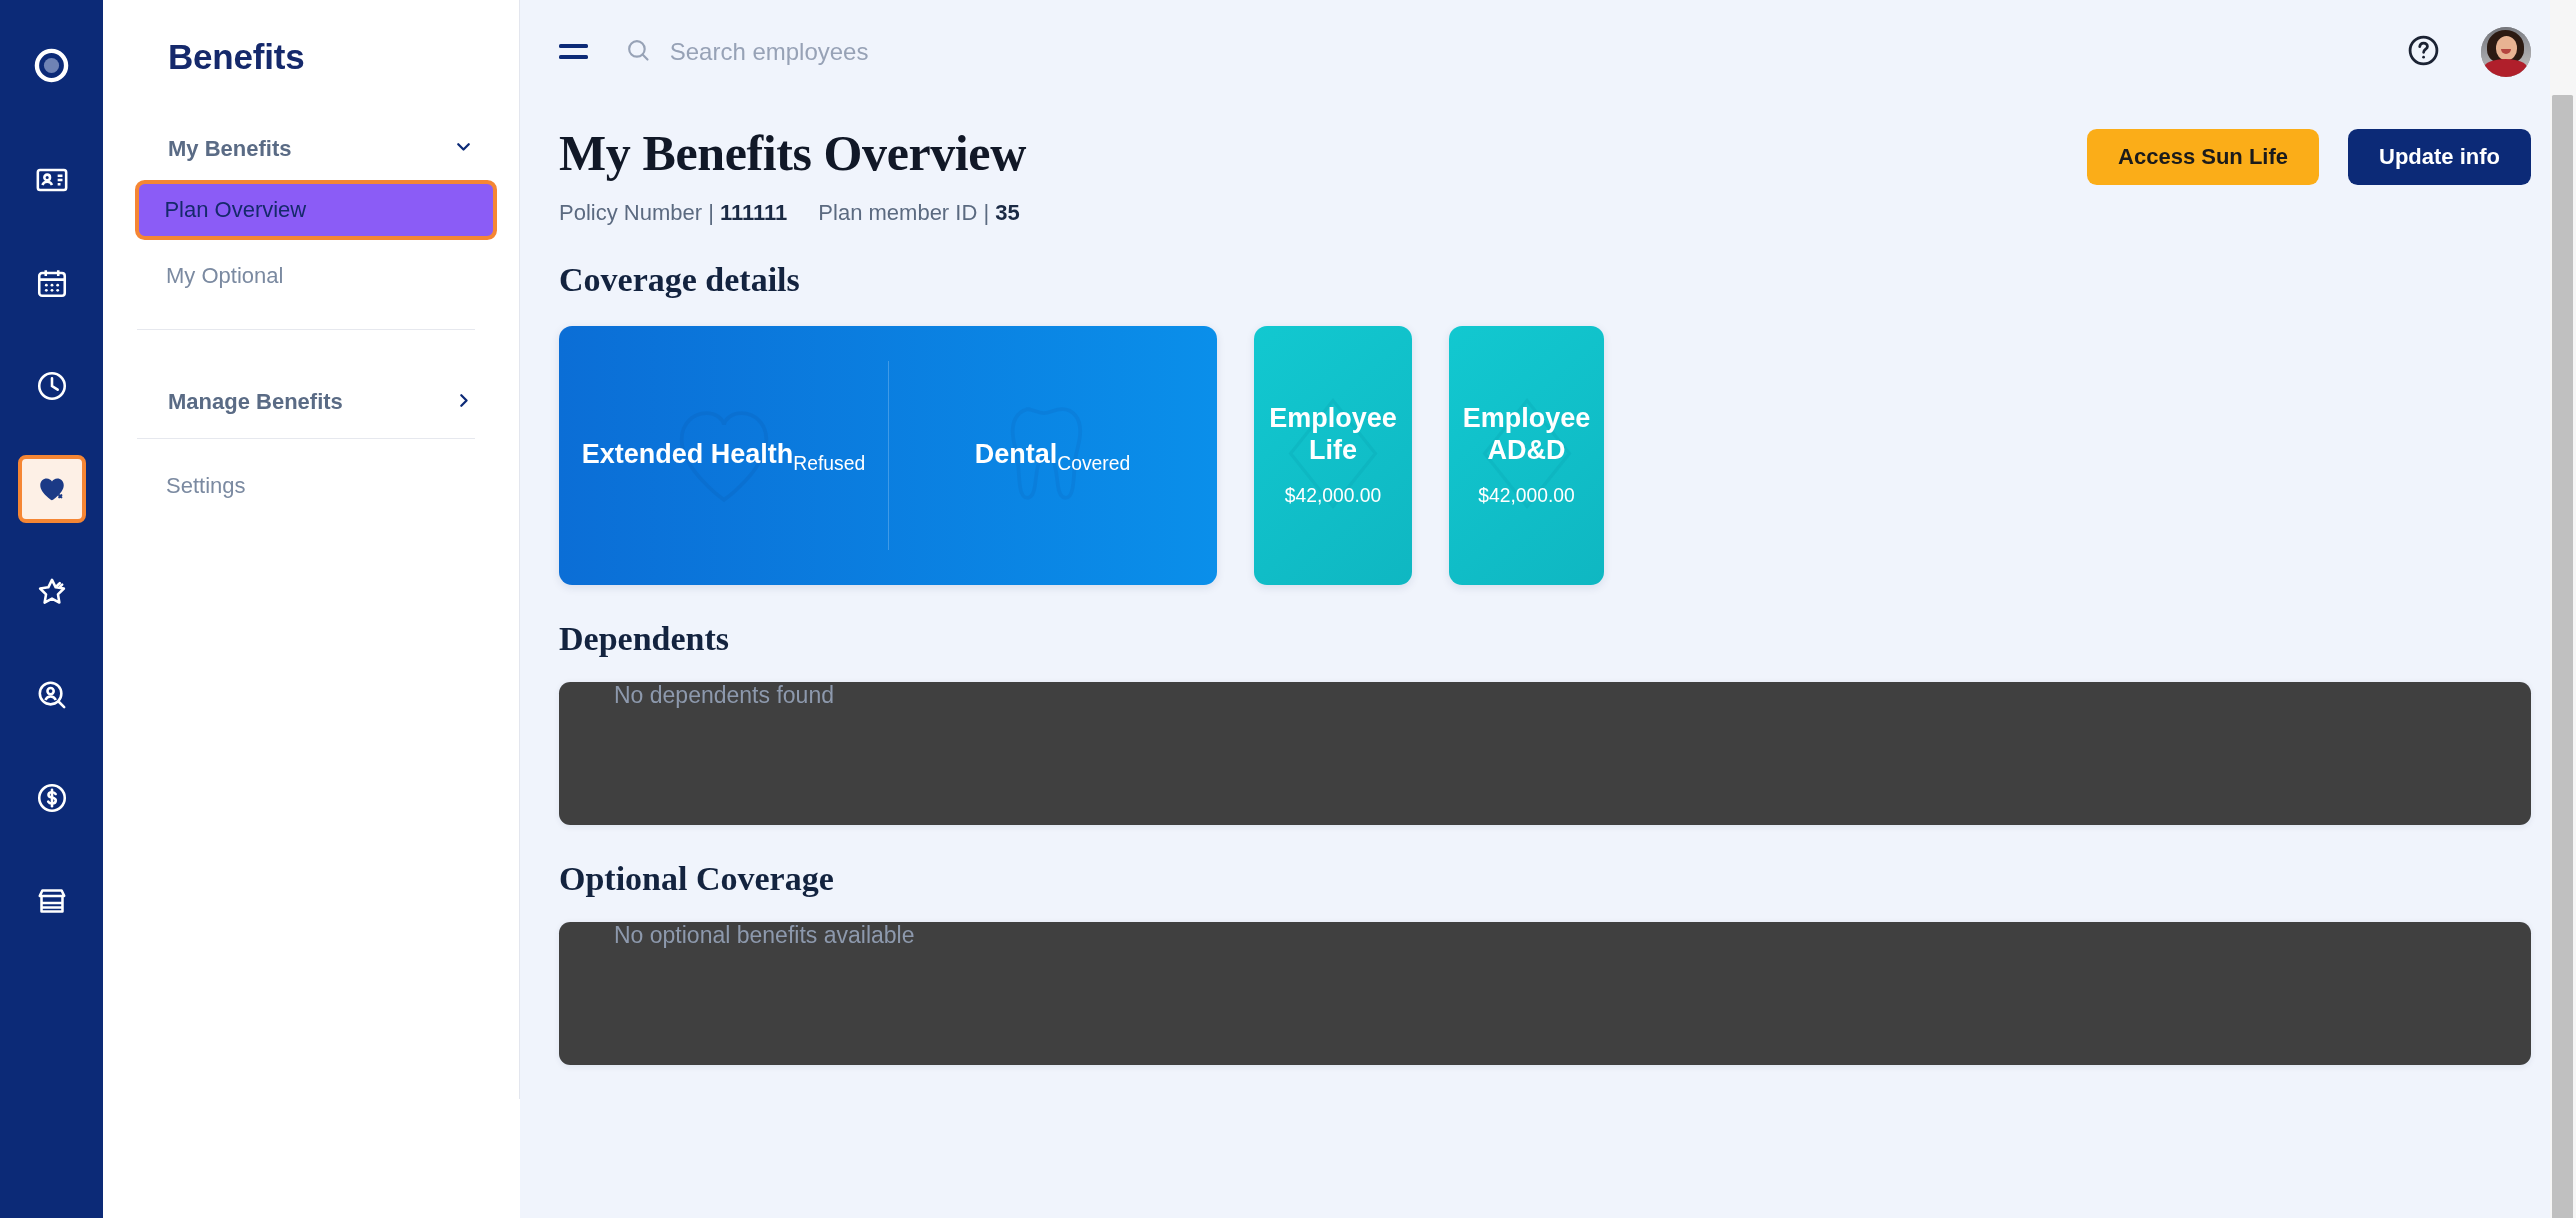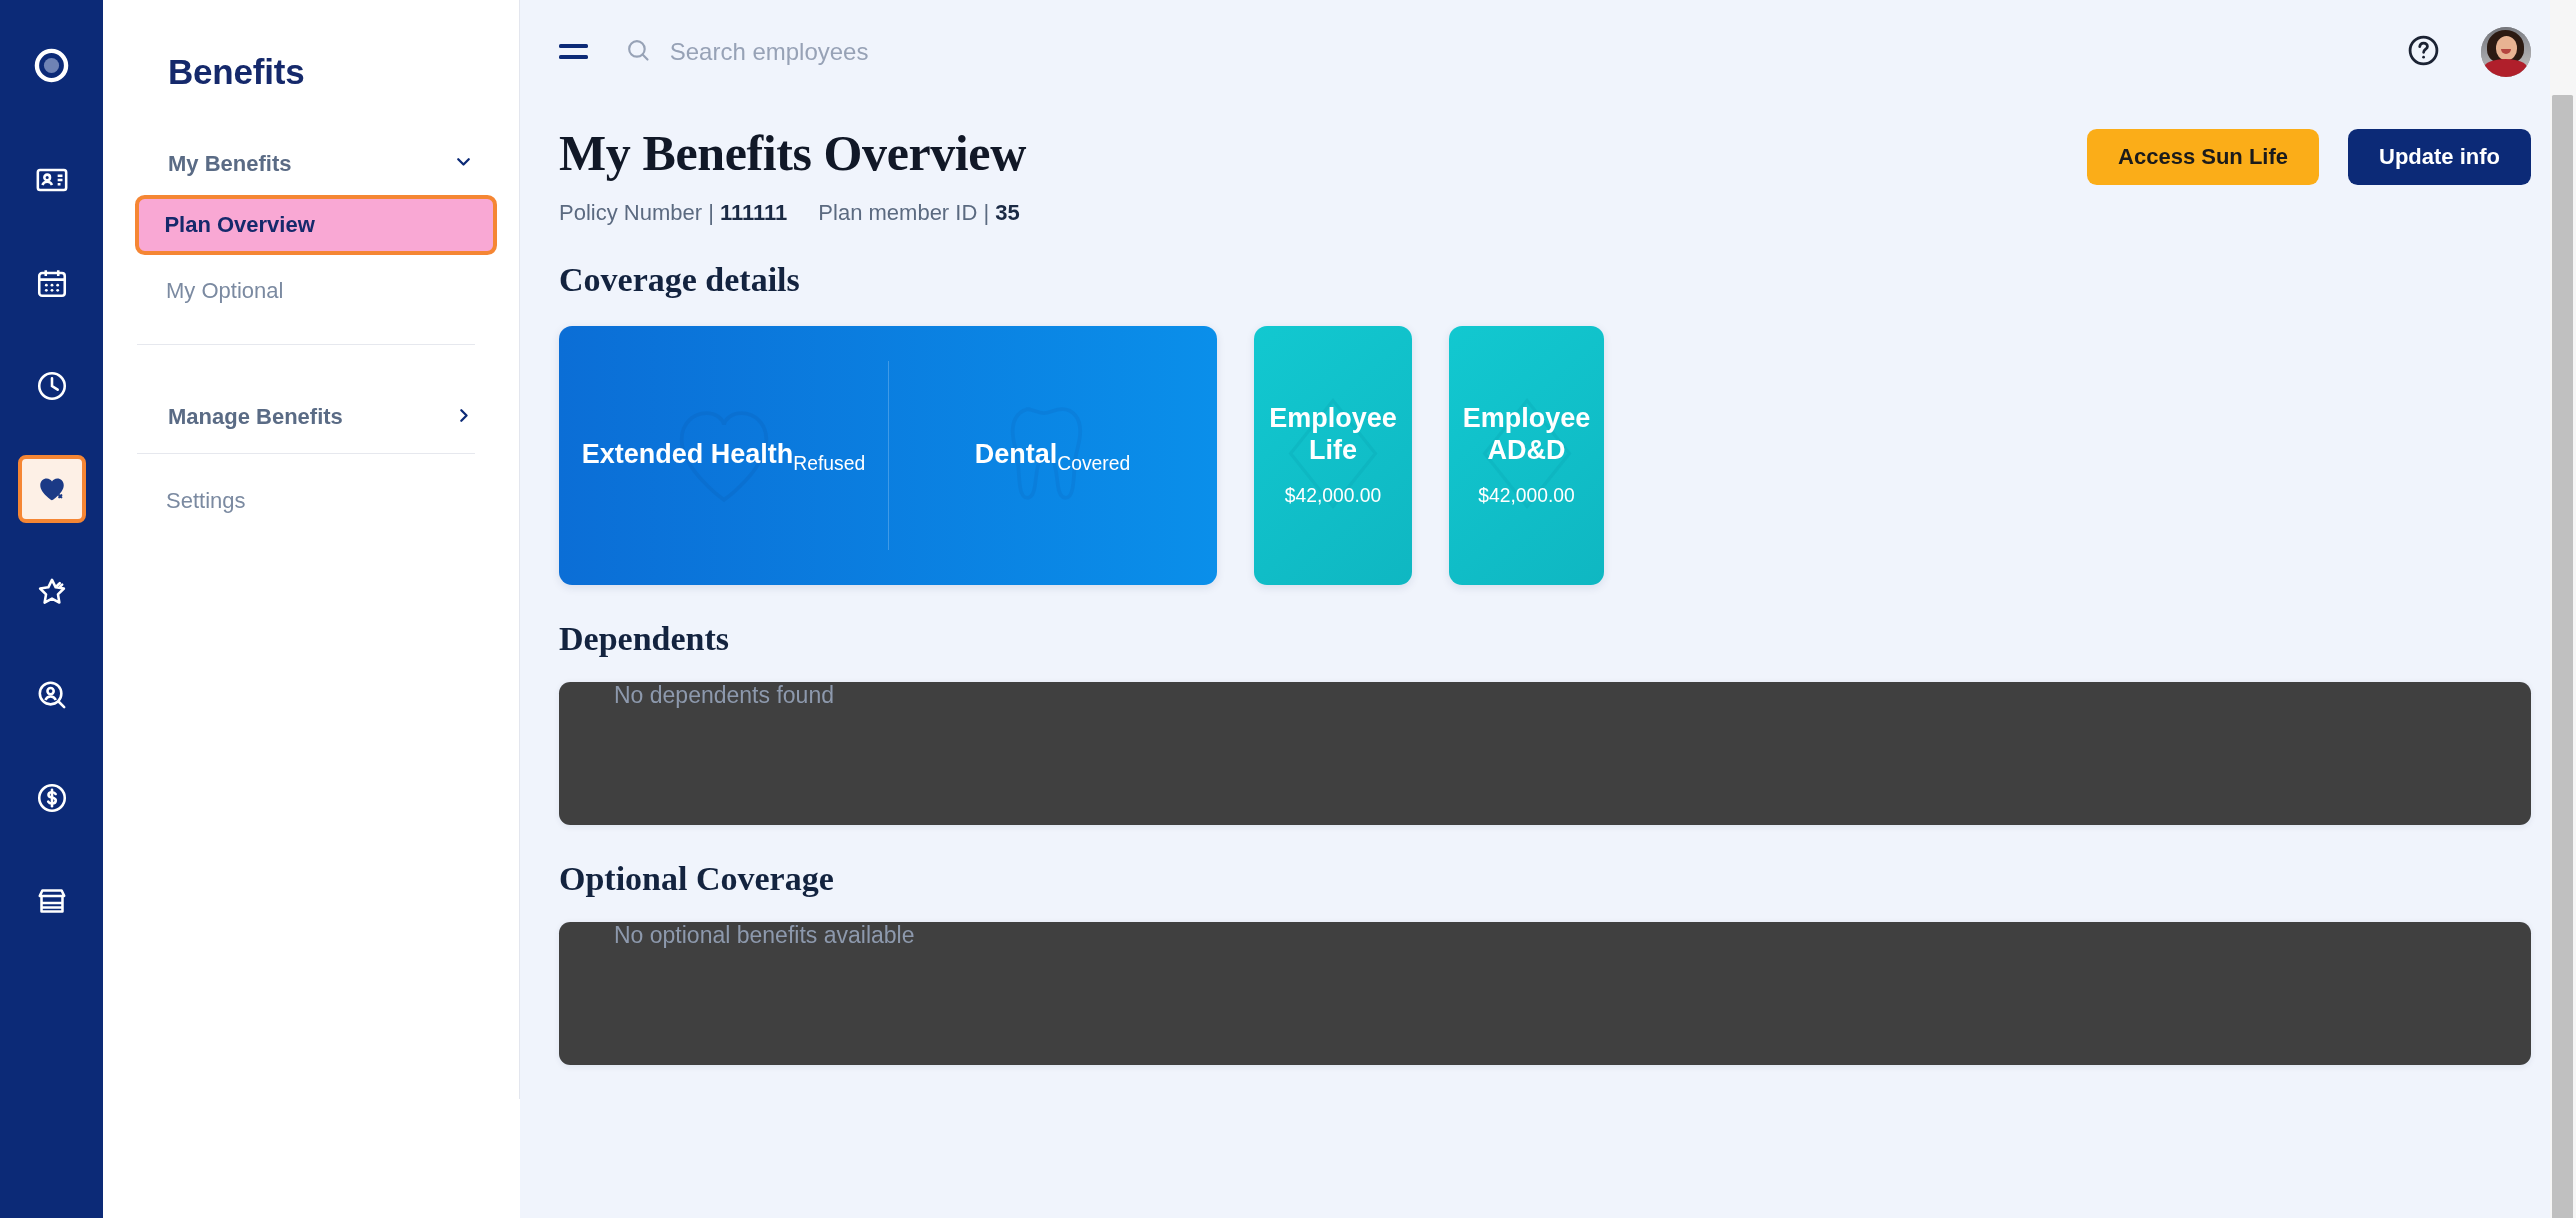--- a/index.html
+++ b/index.html
@@ -32,21 +32,21 @@
     background: #fdf0e6;
     border: 4px solid #f58634;
   }
   .rail-item svg { display: block; }
 
   
   .sidebar {
     width: 417px; min-width: 417px; height: 1099px;
     background: #ffffff;
     border-right: 0.8px solid #e3e6ee;
-    padding: 15px 34px;
+    padding: 0 34px;
     position: relative; z-index: 4;
   }
   .sidebar-title {
     font-size: 35px; font-weight: 700; color: #15296b;
     letter-spacing: -0.2px;
     padding: 37px 0 0 31px;
   }
   .nav-group {
     display: flex; align-items: center; justify-content: space-between;
     padding: 0 11.3px 0 31px;
@@ -62,24 +62,24 @@
     display: flex; align-items: center;
     height: 53px;
     padding-left: 29px;
     margin-top: 9.7px;
     border-radius: 9.7px;
     font-size: 22px;
     color: #7b8aa1;
     cursor: pointer;
   }
   .nav-item.active {
-    background: #f9a8d4;
+    background: #8b5cf6;
     border: 4px solid #f58634;
     color: #15296b;
-    font-weight: 700;
+    font-weight: 400;
     height: 60px;
     padding-left: 25px;
     margin-left: -1.6px;
     width: 362px;
   }
   .nav-sep {
     height: 0.8px; background: #e6e8ee;
     margin: 27px 9.7px 0 0;
   }
   .nav-item.plain { margin-top: 21px; }

